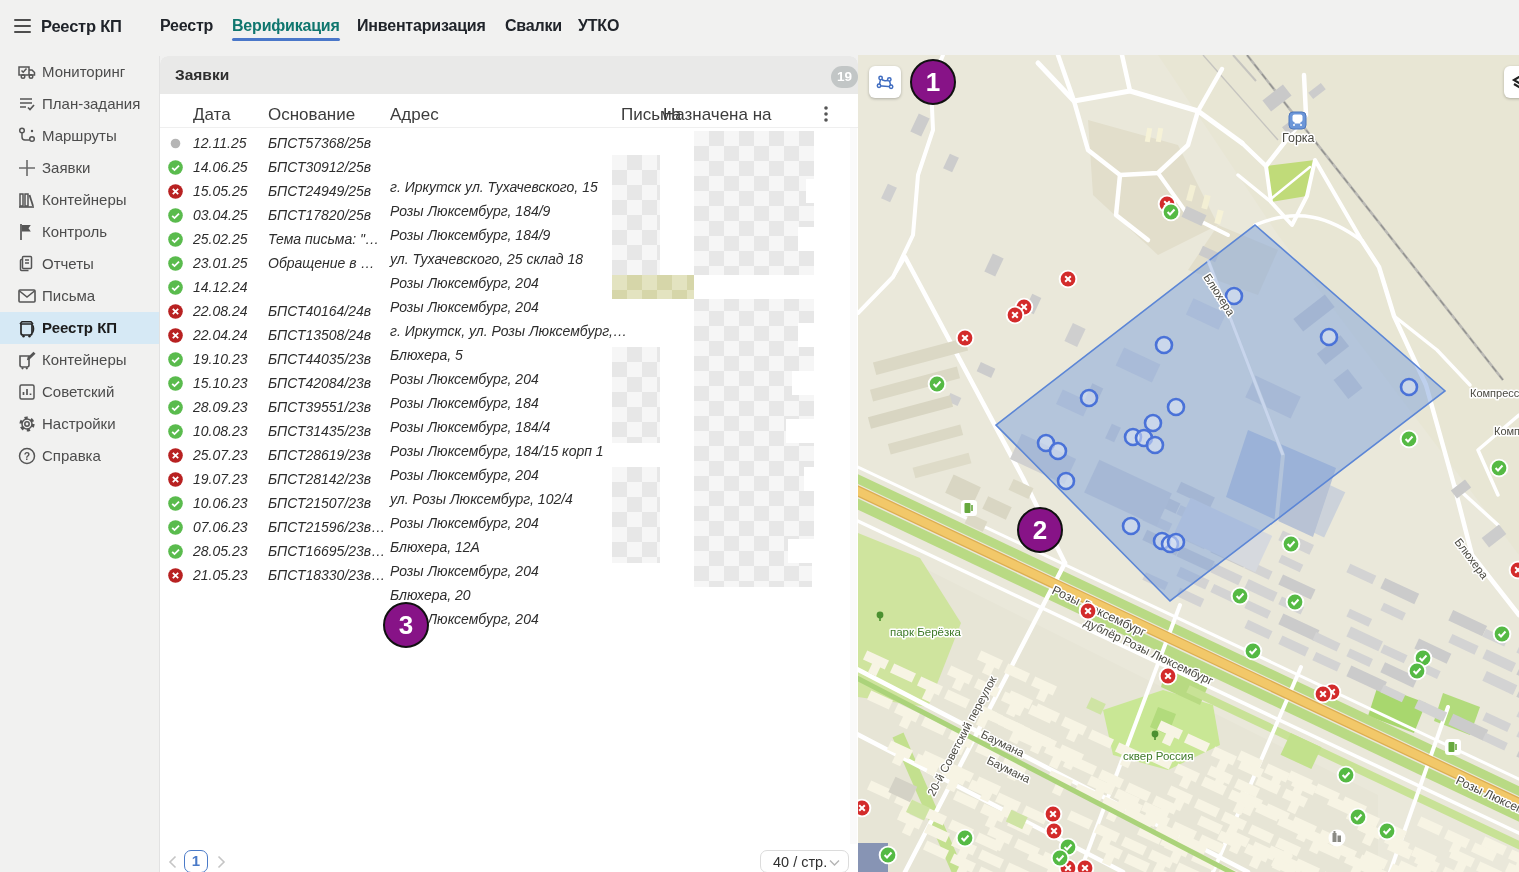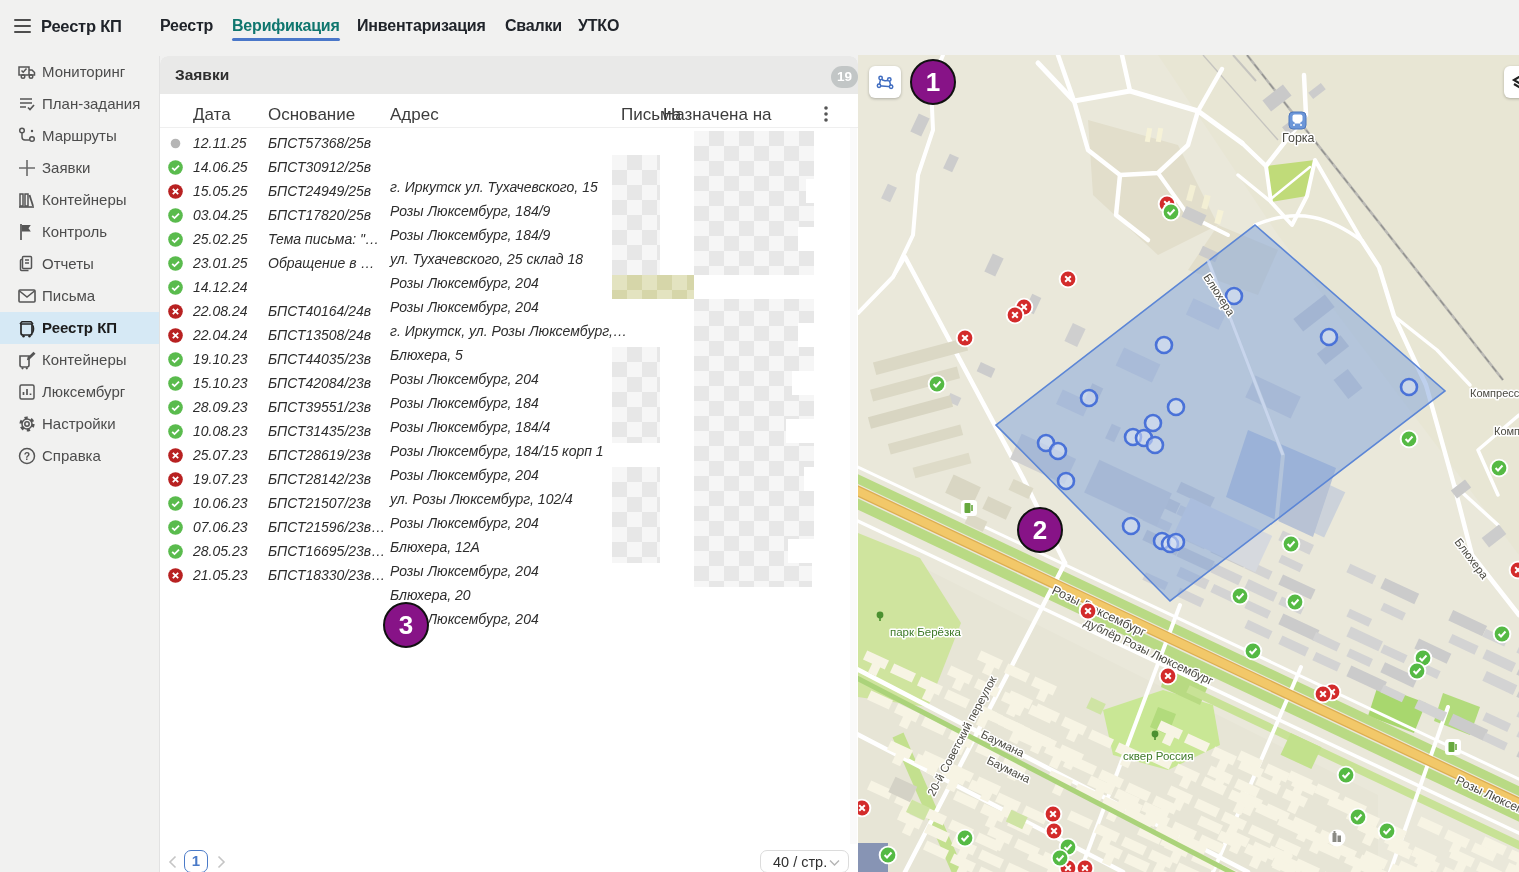--- a/index.html
+++ b/index.html
@@ -155,21 +155,21 @@
         <circle cx="5.5" cy="18.3" r="1.1" fill="#555"></circle>
         <circle cx="9.8" cy="18.3" r="1.1" fill="#555"></circle>
       </svg>
       <div class="tx">Контейнеры</div>
     </div>
     <div class="sideitem" style="top:376px">
   <svg class="ic" viewBox="0 0 20 20">
         <rect x="3" y="3" width="14" height="14" rx="1.5" fill="none" stroke="#555" stroke-width="1.5"></rect>
         <path d="M6.5 13 v-3 M10 13 v-6 M13.5 13 v-1.5" stroke="#555" stroke-width="1.7"></path>
       </svg>
-      <div class="tx">Люксембург</div>
+      <div class="tx">Советский</div>
     </div>
     <div class="sideitem" style="top:408px">
   <svg class="ic" viewBox="0 0 20 20">
         <circle cx="10" cy="10" r="6.2" fill="none" stroke="#555" stroke-width="2.8" stroke-dasharray="3.2 3.3"></circle>
         <circle cx="10" cy="10" r="5" fill="none" stroke="#555" stroke-width="1.5"></circle>
         <circle cx="10" cy="10" r="2.2" fill="none" stroke="#555" stroke-width="1.5"></circle>
       </svg>
       <div class="tx">Настройки</div>
     </div>
     <div class="sideitem" style="top:440px">

